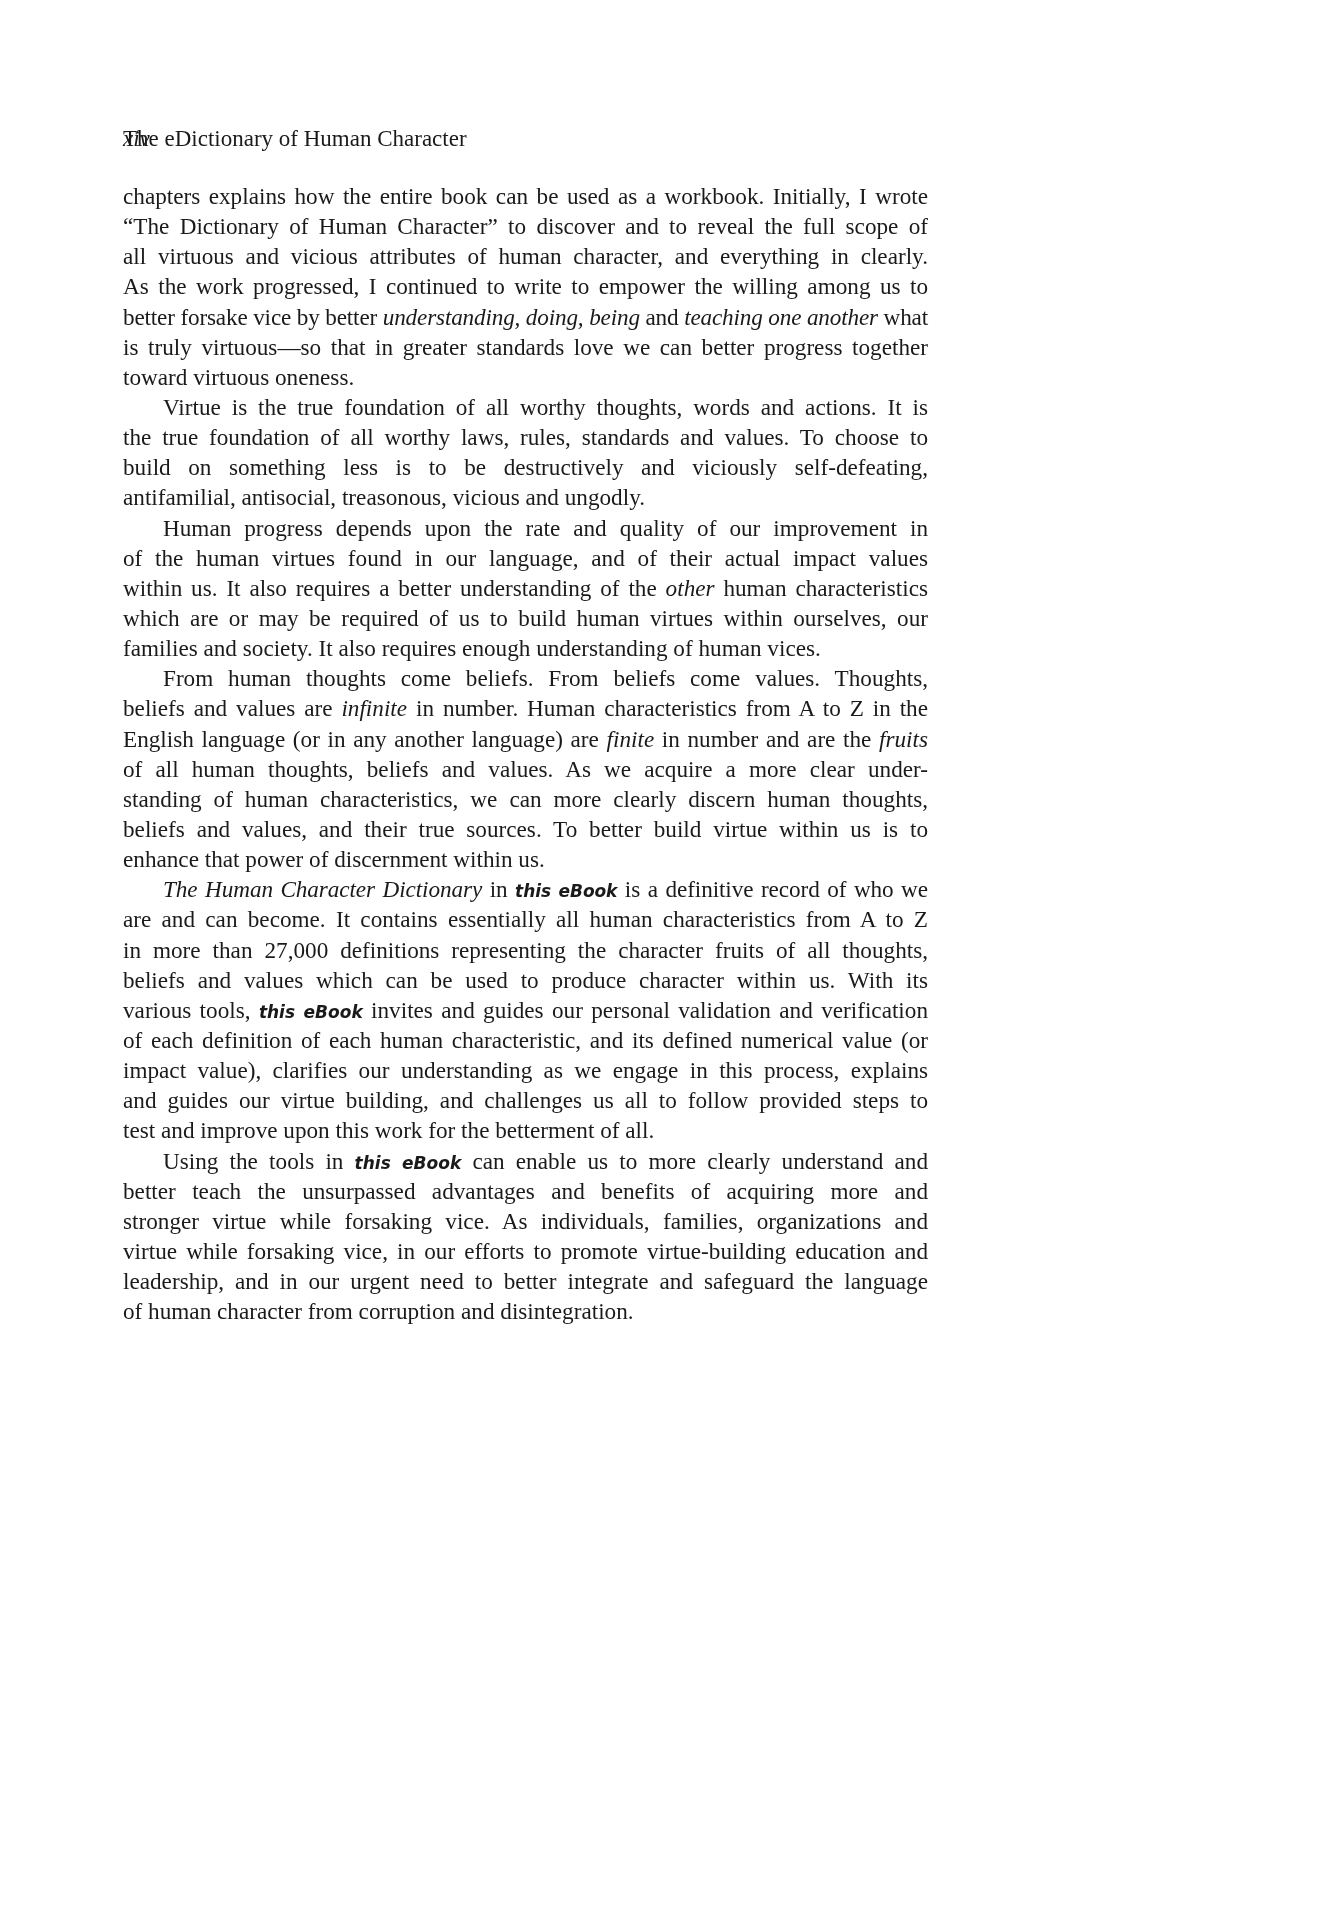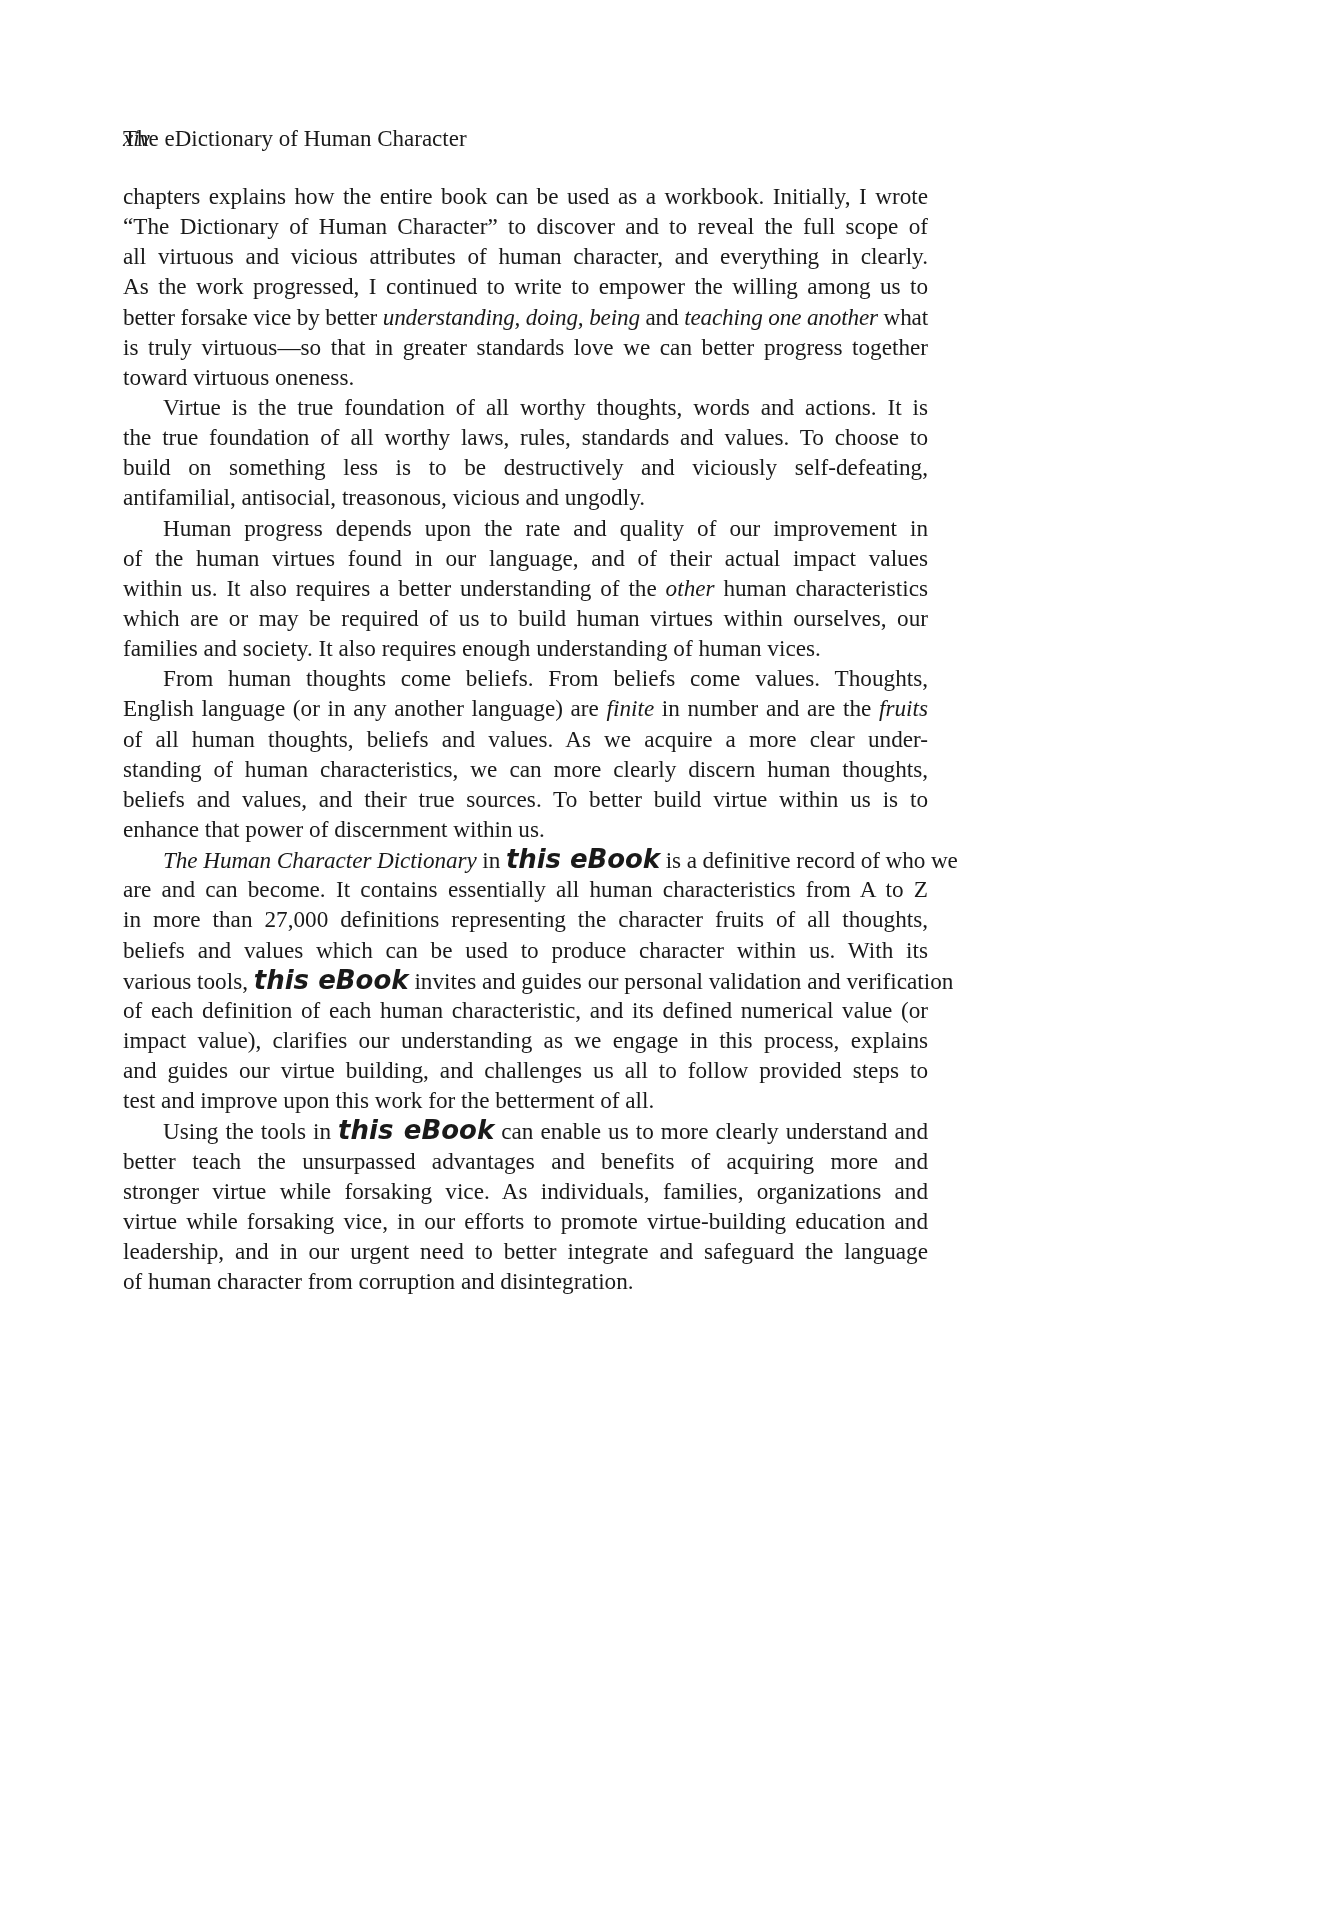--- a/index.html
+++ b/index.html
@@ -60,21 +60,21 @@
       text-align-last: justify;
       overflow: visible;
     }
     .line.last {
       text-align-last: left;
     }
     .line.indent {
       padding-left: 40px;
     }
     .it { font-style: italic; }
-    .bi { font-style: italic; font-weight: bold; font-family: "DejaVu Sans", "Liberation Sans", sans-serif; font-size: 26px; }
+    .bi { font-style: italic; font-weight: bold; font-family: "DejaVu Sans", "Liberation Sans", sans-serif; font-size: 17px; }
   </style>
 </head>
 <body>
 
 <div class="page">
   <div class="running-head">
     <span class="folio">xiv</span>
     <span class="running-title">The eDictionary of Human Character</span>
   </div>
   <div class="text-block" id="text-block">
@@ -88,20 +88,21 @@
       <div class="line indent"><span class="">Virtue is the true foundation of all worthy thoughts, words and actions.  It is</span></div>
       <div class="line"><span class="">the true foundation of all worthy laws, rules, standards and values.  To choose to</span></div>
       <div class="line"><span class="">build on something less is to be destructively and viciously self-defeating,</span></div>
       <div class="line last"><span class="">antifamilial, antisocial, treasonous, vicious and ungodly.</span></div>
       <div class="line indent"><span class="">Human progress depends upon the rate and quality of our improvement in</span></div>
       <div class="line"><span class="">of the human virtues found in our language, and of their actual impact values</span></div>
       <div class="line"><span class="">within us.  It also requires a better understanding of the </span><span class="it">other</span><span class=""> human characteristics</span></div>
       <div class="line"><span class="">which are or may be required of us to build human virtues within ourselves, our</span></div>
       <div class="line last"><span class="">families and society.  It also requires enough understanding of human vices.</span></div>
       <div class="line indent"><span class="">From human thoughts come beliefs.  From beliefs come values.  Thoughts,</span></div>
+      <div class="line"><span class="">beliefs and values are </span><span class="it">infinite</span><span class=""> in number. Human characteristics from A to Z in the</span></div>
       <div class="line"><span class="">English language (or in any another language) are </span><span class="it">finite</span><span class=""> in number and are the </span><span class="it">fruits</span></div>
       <div class="line"><span class="">of all human thoughts, beliefs and values.  As we acquire a more clear under-</span></div>
       <div class="line"><span class="">standing of human characteristics, we can more clearly discern human thoughts,</span></div>
       <div class="line"><span class="">beliefs and values, and their true sources.  To better build virtue within us is to</span></div>
       <div class="line last"><span class="">enhance that power of discernment within us.</span></div>
       <div class="line indent" style="letter-spacing: -0.0864448px;"><span class="it">The Human Character Dictionary</span><span class=""> in </span><span class="bi">this eBook</span><span class=""> is a definitive record of who we</span></div>
       <div class="line"><span class="">are and can become.  It contains essentially all human characteristics from A to Z</span></div>
       <div class="line"><span class="">in more than 27,000 definitions representing the character fruits of all thoughts,</span></div>
       <div class="line"><span class="">beliefs and values which can be used to produce character within us.  With its</span></div>
       <div class="line"><span class="">various tools, </span><span class="bi">this eBook</span><span class=""> invites and guides our personal validation and verification</span></div>

